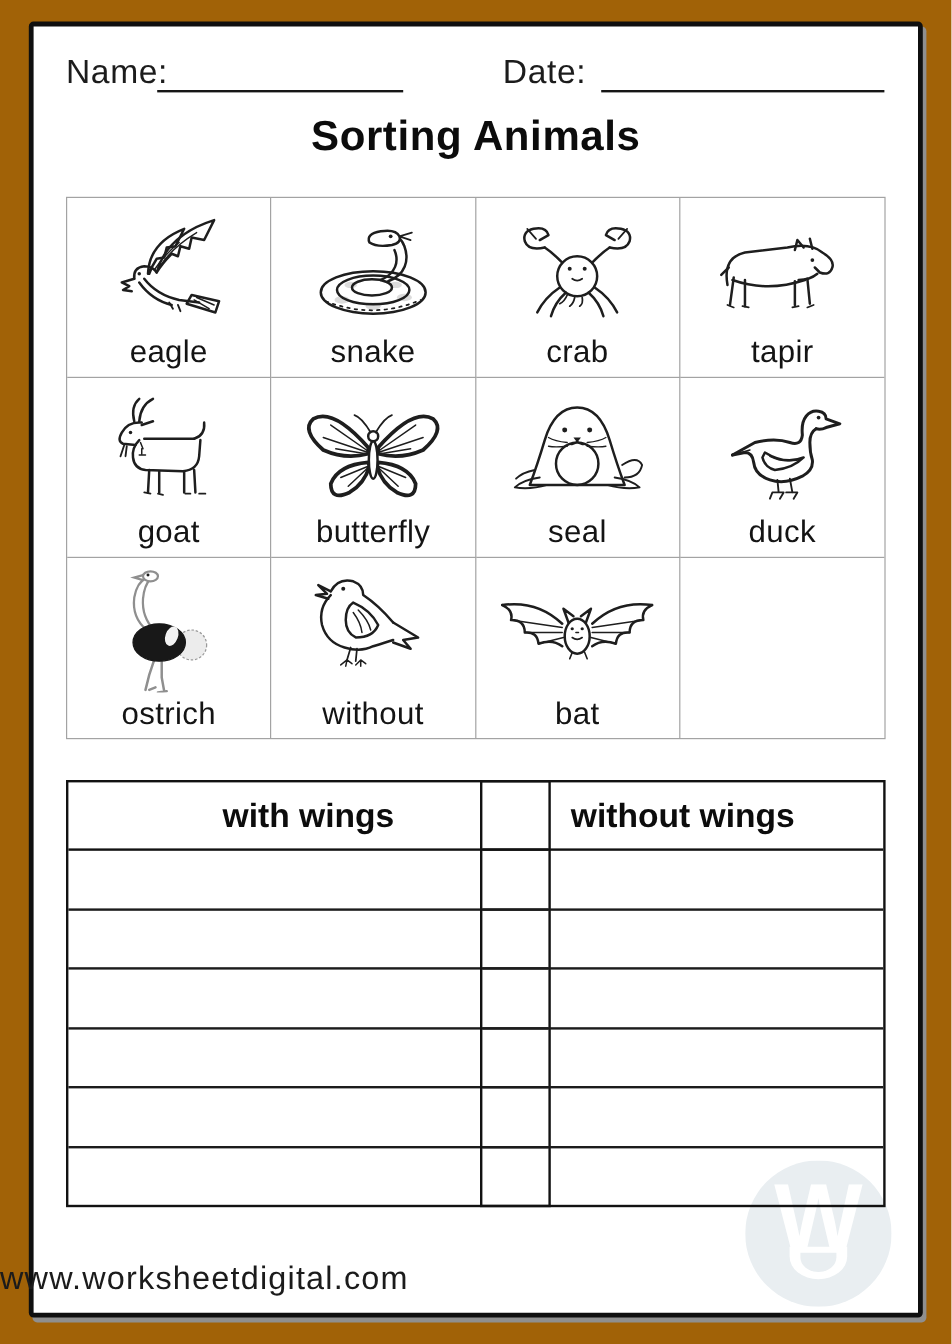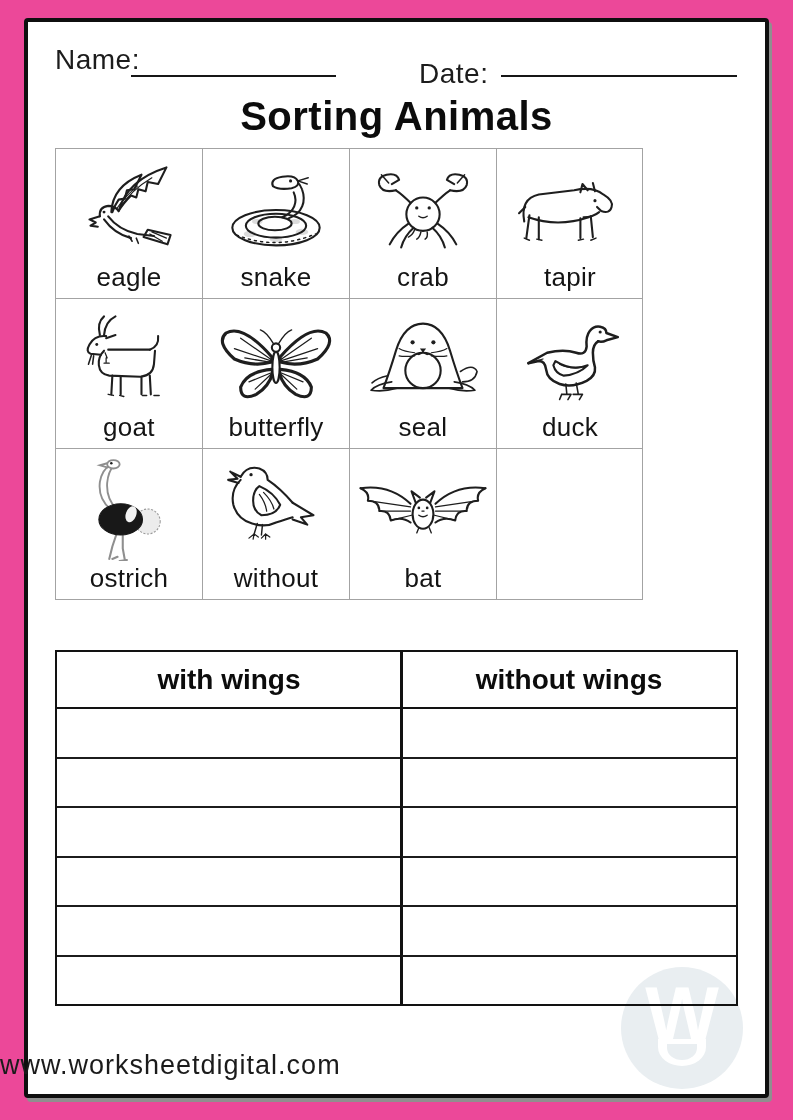--- a/index.html
+++ b/index.html
@@ -1,69 +1,69 @@
 <!DOCTYPE html>
 <html><head>
 <meta charset="utf-8">
 <style>
   * { margin:0; padding:0; box-sizing:border-box; }
   html,body { background:#ffffff; }
   .page {
-    position:relative; width:793px; height:1120px; background:#ec4899;
+    position:relative; width:793px; height:1120px; background:#a16207;
     font-family:"Liberation Sans", sans-serif; color:#1a1a1a; overflow:hidden;padding-left:28px;
   }
   .frame {
     position:absolute; left:24px; top:18px; width:745px; height:1080px;
     border:4px solid #0f0f0f; border-radius:4px; background:#fff;
     box-shadow:3px 4px 0 #8f8f8f;
   }
   
   .fill-label { position:absolute; font-size:28px; letter-spacing:0.5px; color:#1c1c1c; }
   .fill-line  { position:absolute; height:0; border-bottom:2.5px solid #161616; }
   .page-title {
     position:absolute; left:0; right:0; top:94px; text-align:center;
-    font-size:40px; font-weight:700; letter-spacing:0.5px; color:#0c0c0c;
+    font-size:35px; font-weight:700; letter-spacing:0.5px; color:#0c0c0c;
   }
   
   .animal-grid {
-    position:absolute; left:55px; top:148px; width:588px; height:452px;
+    position:absolute; left:55px; top:164px; width:683px; height:452px;
     display:grid; grid-template-columns:repeat(4,1fr); grid-template-rows:repeat(3,1fr);
     border:1px solid #a3a3a3;
   }
   .cell { border-right:1px solid #a3a3a3; border-bottom:1px solid #a3a3a3;
     display:flex; flex-direction:column; align-items:center; }
   .cell:nth-child(4n) { border-right:none; }
   .cell:nth-child(n+9) { border-bottom:none; }
   .art { flex:1 1 auto; display:flex; align-items:center; justify-content:center; width:100%; overflow:hidden; padding-top:4px; }
   .art svg { display:block; }
   .animal-label { font-size:26px; color:#141414; letter-spacing:0.3px; padding-bottom:8px; line-height:1; }
   
   .sort-table { position:absolute; top:650px; height:356px; border:2.5px solid #121212;
     display:flex; flex-direction:column; background:transparent; z-index:3; }
-  .sort-table.left { left:55px; width:348px; }
+  .sort-table.left { left:55px; width:404px; }
   .sort-table.right { left:400px; width:338px; }
   .sort-head { height:57px; border-bottom:2.5px solid #121212; display:flex;
     align-items:center; justify-content:center; font-size:28px; font-weight:700; color:#0c0c0c; }
   .sort-row { flex:1 1 auto; border-bottom:2px solid #1c1c1c; }
   .sort-row:last-child { border-bottom:none; }
   
   .footer-url { position:absolute; left:0; right:0; top:1050px; 
     font-size:27px; letter-spacing:1px; color:#1b1b1b; z-index:3; }
   .watermark { position:absolute; left:621px; top:967px; width:122px; height:122px; z-index:2; }
   svg .ln { fill:none; stroke:#1e1e1e; stroke-width:2; stroke-linecap:round; stroke-linejoin:round; }
 </style>
 </head>
 <body>
 
 <div class="page">
   <div class="frame"></div>
 
   <span class="fill-label" style="left:55px; top:44px;">Name:</span>
   <div class="fill-line" style="left:131px; top:75px; width:205px;"></div>
-  <span class="fill-label" style="left:419px; top:58px;">Date:</span>
+  <span class="fill-label" style="left:419px; top:44px;">Date:</span>
   <div class="fill-line" style="left:501px; top:75px; width:236px;"></div>
 
   <div class="page-title">Sorting Animals</div>
 
   <div class="animal-grid">
 
     <div class="cell">
       <div class="art">
         <svg width="146" height="104" viewBox="0 0 140 100">
           <g class="ln">

